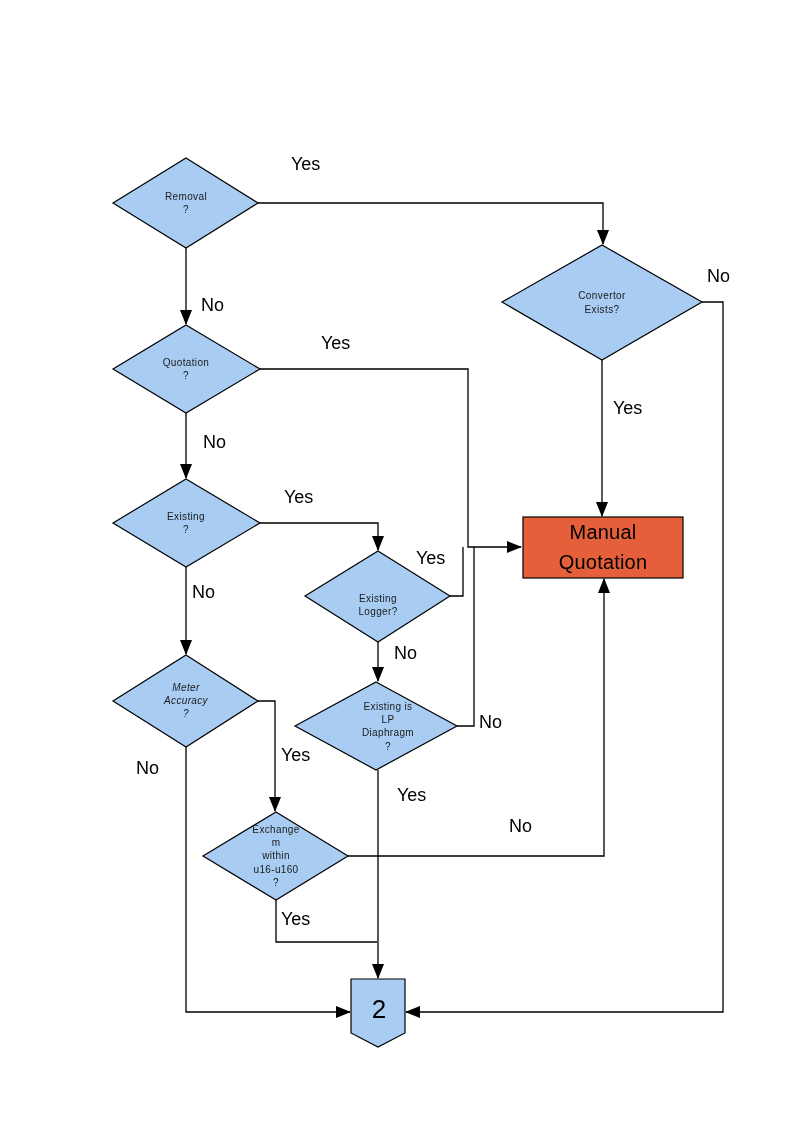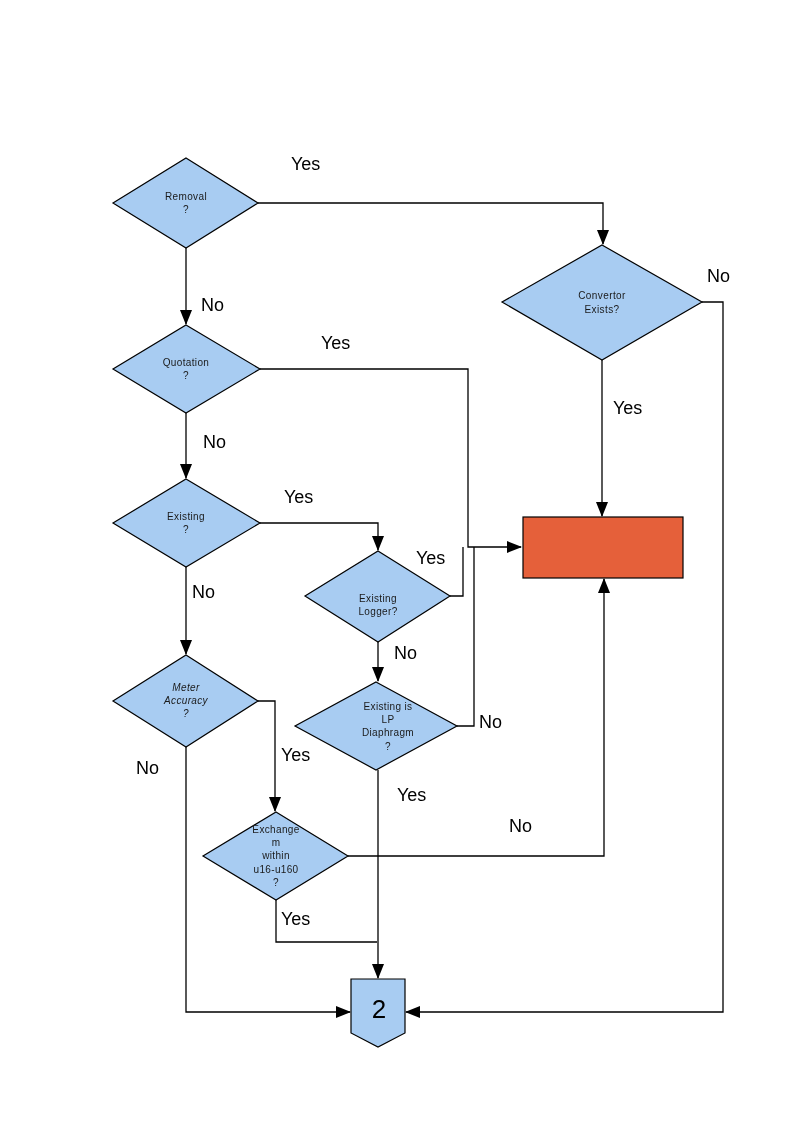--- a/index.html
+++ b/index.html
@@ -75,20 +75,22 @@
 Logger?</div>
   <div class="node-label" style="left:388px;top:726px;">Existing is
 LP
 Diaphragm
 ?</div>
   <div class="node-label" style="left:276px;top:856px;">Exchange
 m
 within
 u16-u160
 ?</div>
+  <div class="node-label lg" style="left:603px;top:548px;">Manual
+Quotation</div>
   <div class="node-label xl" style="left:379px;top:1009px;">2</div>
 
   <div class="edge-label" style="left:291px;top:155px;">Yes</div>
   <div class="edge-label" style="left:201px;top:296px;">No</div>
   <div class="edge-label" style="left:321px;top:334px;">Yes</div>
   <div class="edge-label" style="left:203px;top:433px;">No</div>
   <div class="edge-label" style="left:284px;top:488px;">Yes</div>
   <div class="edge-label" style="left:192px;top:583px;">No</div>
   <div class="edge-label" style="left:416px;top:549px;">Yes</div>
   <div class="edge-label" style="left:394px;top:644px;">No</div>

